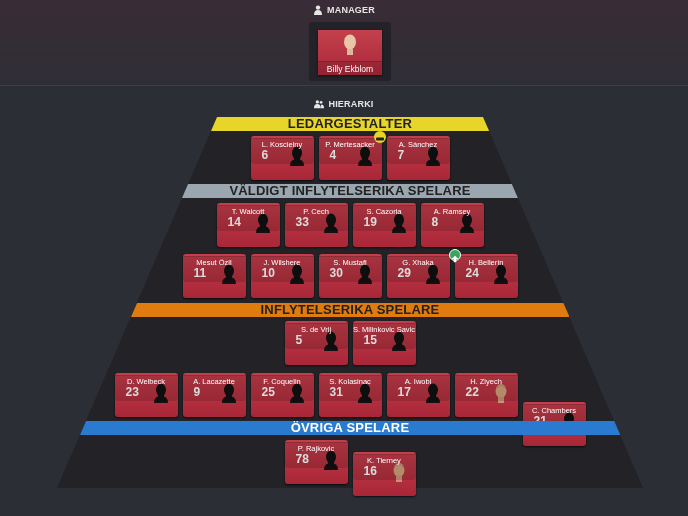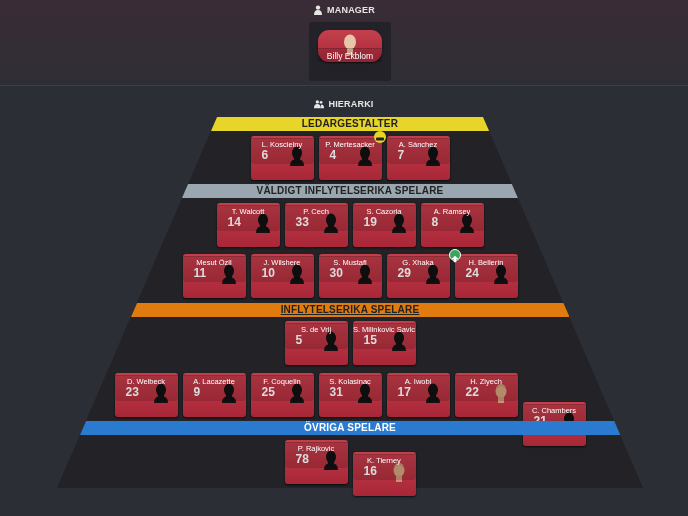--- a/index.html
+++ b/index.html
@@ -19,38 +19,38 @@
     position: absolute; left: 0; width: 688px; text-align: center;
     font-size: 9px; font-weight: bold; color: #e6e6e6; letter-spacing: 0.2px;
     display: flex; justify-content: center; align-items: center; gap: 4px;
   }
   .section-title svg { width: 10px; height: 10px; }
   .manager-frame {
     position: absolute; left: 309px; top: 22px; width: 82px; height: 59px;
     background: #222228; border-radius: 3px;
   }
   .manager-card {
-    position: absolute; left: 318px; top: 30px; width: 64px; height: 32px;
+    position: absolute; left: 318px; top: 30px; width: 64px; height: 45px;
     background: linear-gradient(#c4404c, #a8283a);
-    border-radius: 11px; box-shadow: 0 1px 2px rgba(0,0,0,0.6);
+    border-radius: 0; box-shadow: 0 1px 2px rgba(0,0,0,0.6);
   }
   .manager-card .name {
     position: absolute; left: 0; bottom: 0; width: 100%; height: 14px;
     background: rgba(0,0,0,0.12); border-top: 1px solid rgba(0,0,0,0.15);
     font-size: 8.5px; text-align: center; line-height: 14px;
   }
   .face {
     position: absolute; width: 16px; height: 22px;
   }
   .pyramid {
     position: absolute; left: 0; top: 0; width: 688px; height: 516px;
     pointer-events: none;
   }
   .band {
-    position: absolute; height: 14px; font-size: 10px; font-weight: bold;
+    position: absolute; height: 14px; font-size: 13px; font-weight: bold;
     text-align: center; line-height: 14px; letter-spacing: 0.2px;
   }
   .band-shape { position: absolute; left: 0; top: 0; width: 100%; height: 100%; }
   .band span { position: relative; }
   .card {
     position: absolute; width: 63px; height: 44px;
     background: linear-gradient(#c43e4b, #a82637);
     border-radius: 3px; box-shadow: 0 1px 2px rgba(0,0,0,0.7);
     cursor: pointer;
   }
@@ -222,21 +222,21 @@
         <div class="sil"><svg viewBox="0 0 18 20">
           <ellipse cx="9" cy="7" rx="5" ry="6.5" fill="#111"></ellipse>
           <path d="M2 20 Q2 13 9 13 Q16 13 16 20Z" fill="#111"></path>
           <rect x="6" y="11" width="6" height="4" fill="#111"></rect>
         </svg></div>
         <div class="name">H. Bellerín</div>
       <div class="badge" style="right: auto; top: -5px; background: rgb(58, 165, 90); border: 1px solid rgb(255, 255, 255); left: -6px;"><svg viewBox="0 0 12 12" width="10" height="10">
           <path d="M6 2 L10 6 H7.5 V10 H4.5 V6 H2Z" fill="#fff"></path>
         </svg></div>
     </div>
-    <div class="band" style="left: 130.747px; top: 303px; width: 438.507px; color: rgb(34, 34, 34); text-decoration: underline;"><svg class="band-shape" viewBox="0 0 438.50673854447444 14" preserveAspectRatio="none">
+    <div class="band" style="left: 130.747px; top: 303px; width: 438.507px; color: rgb(34, 34, 34);"><svg class="band-shape" viewBox="0 0 438.50673854447444 14" preserveAspectRatio="none">
         <polygon points="6.037735849056617,0 432.4690026954178,0 438.50673854447444,14 0,14" fill="#e07b10"></polygon>
       </svg><span>INFLYTELSERIKA SPELARE</span></div>
     <div class="card" style="left: 284.5px; top: 321px;">
       <div class="num">5</div>
         <div class="sil"><svg viewBox="0 0 18 20">
           <ellipse cx="9" cy="7" rx="5" ry="6.5" fill="#111"></ellipse>
           <path d="M2 20 Q2 13 9 13 Q16 13 16 20Z" fill="#111"></path>
           <rect x="6" y="11" width="6" height="4" fill="#111"></rect>
         </svg></div>
         <div class="name">S. de Vrij</div>

